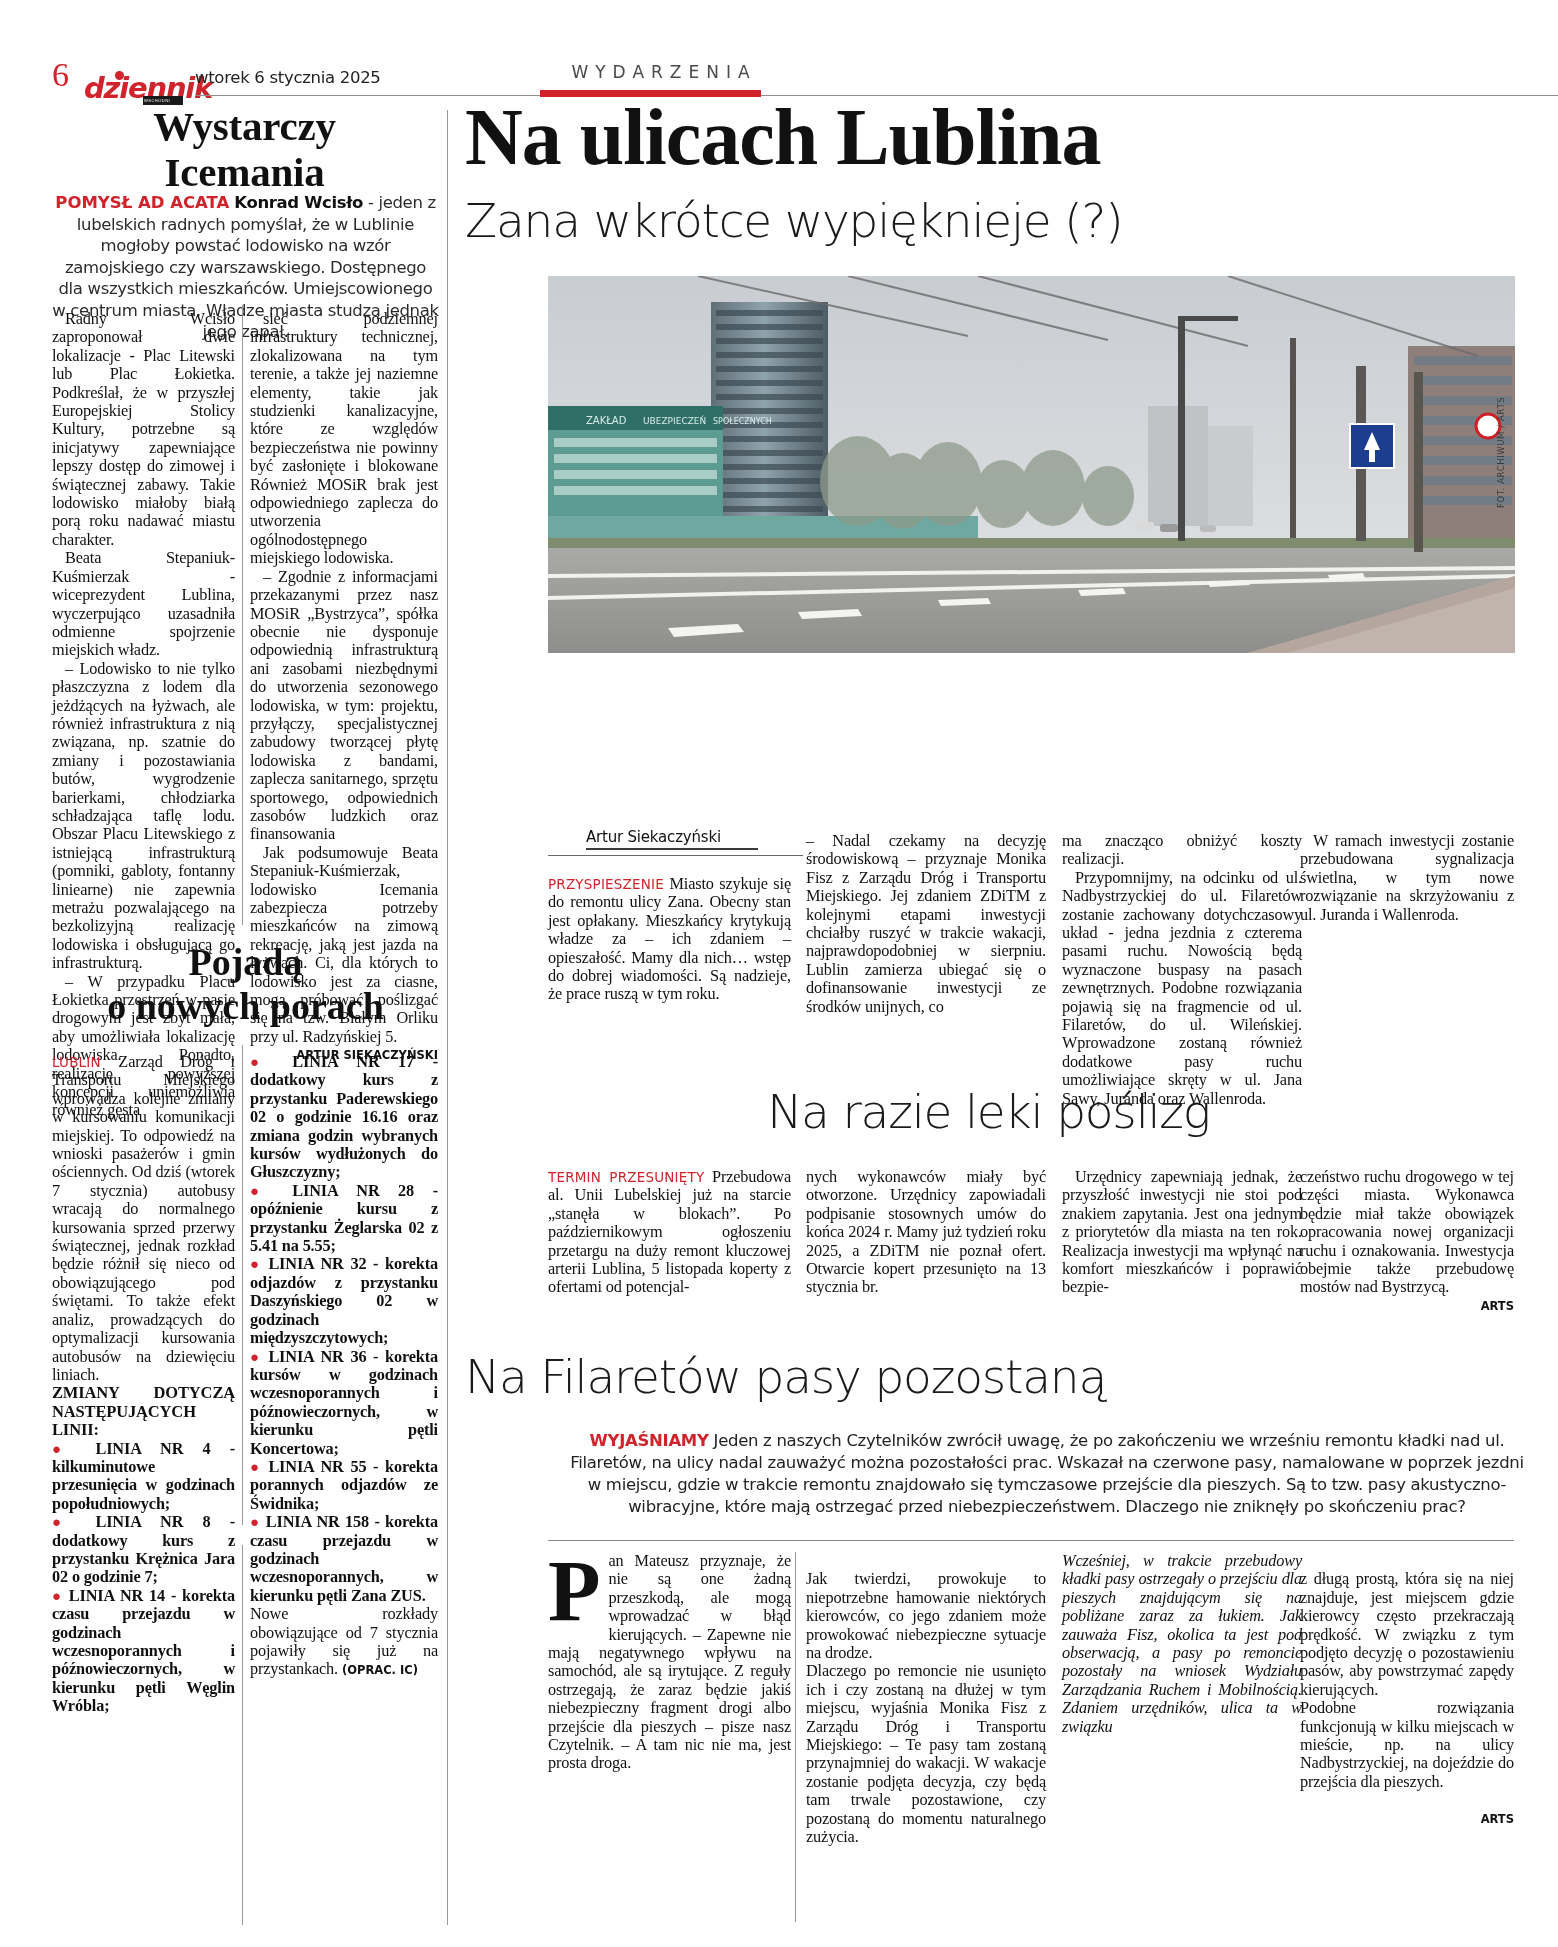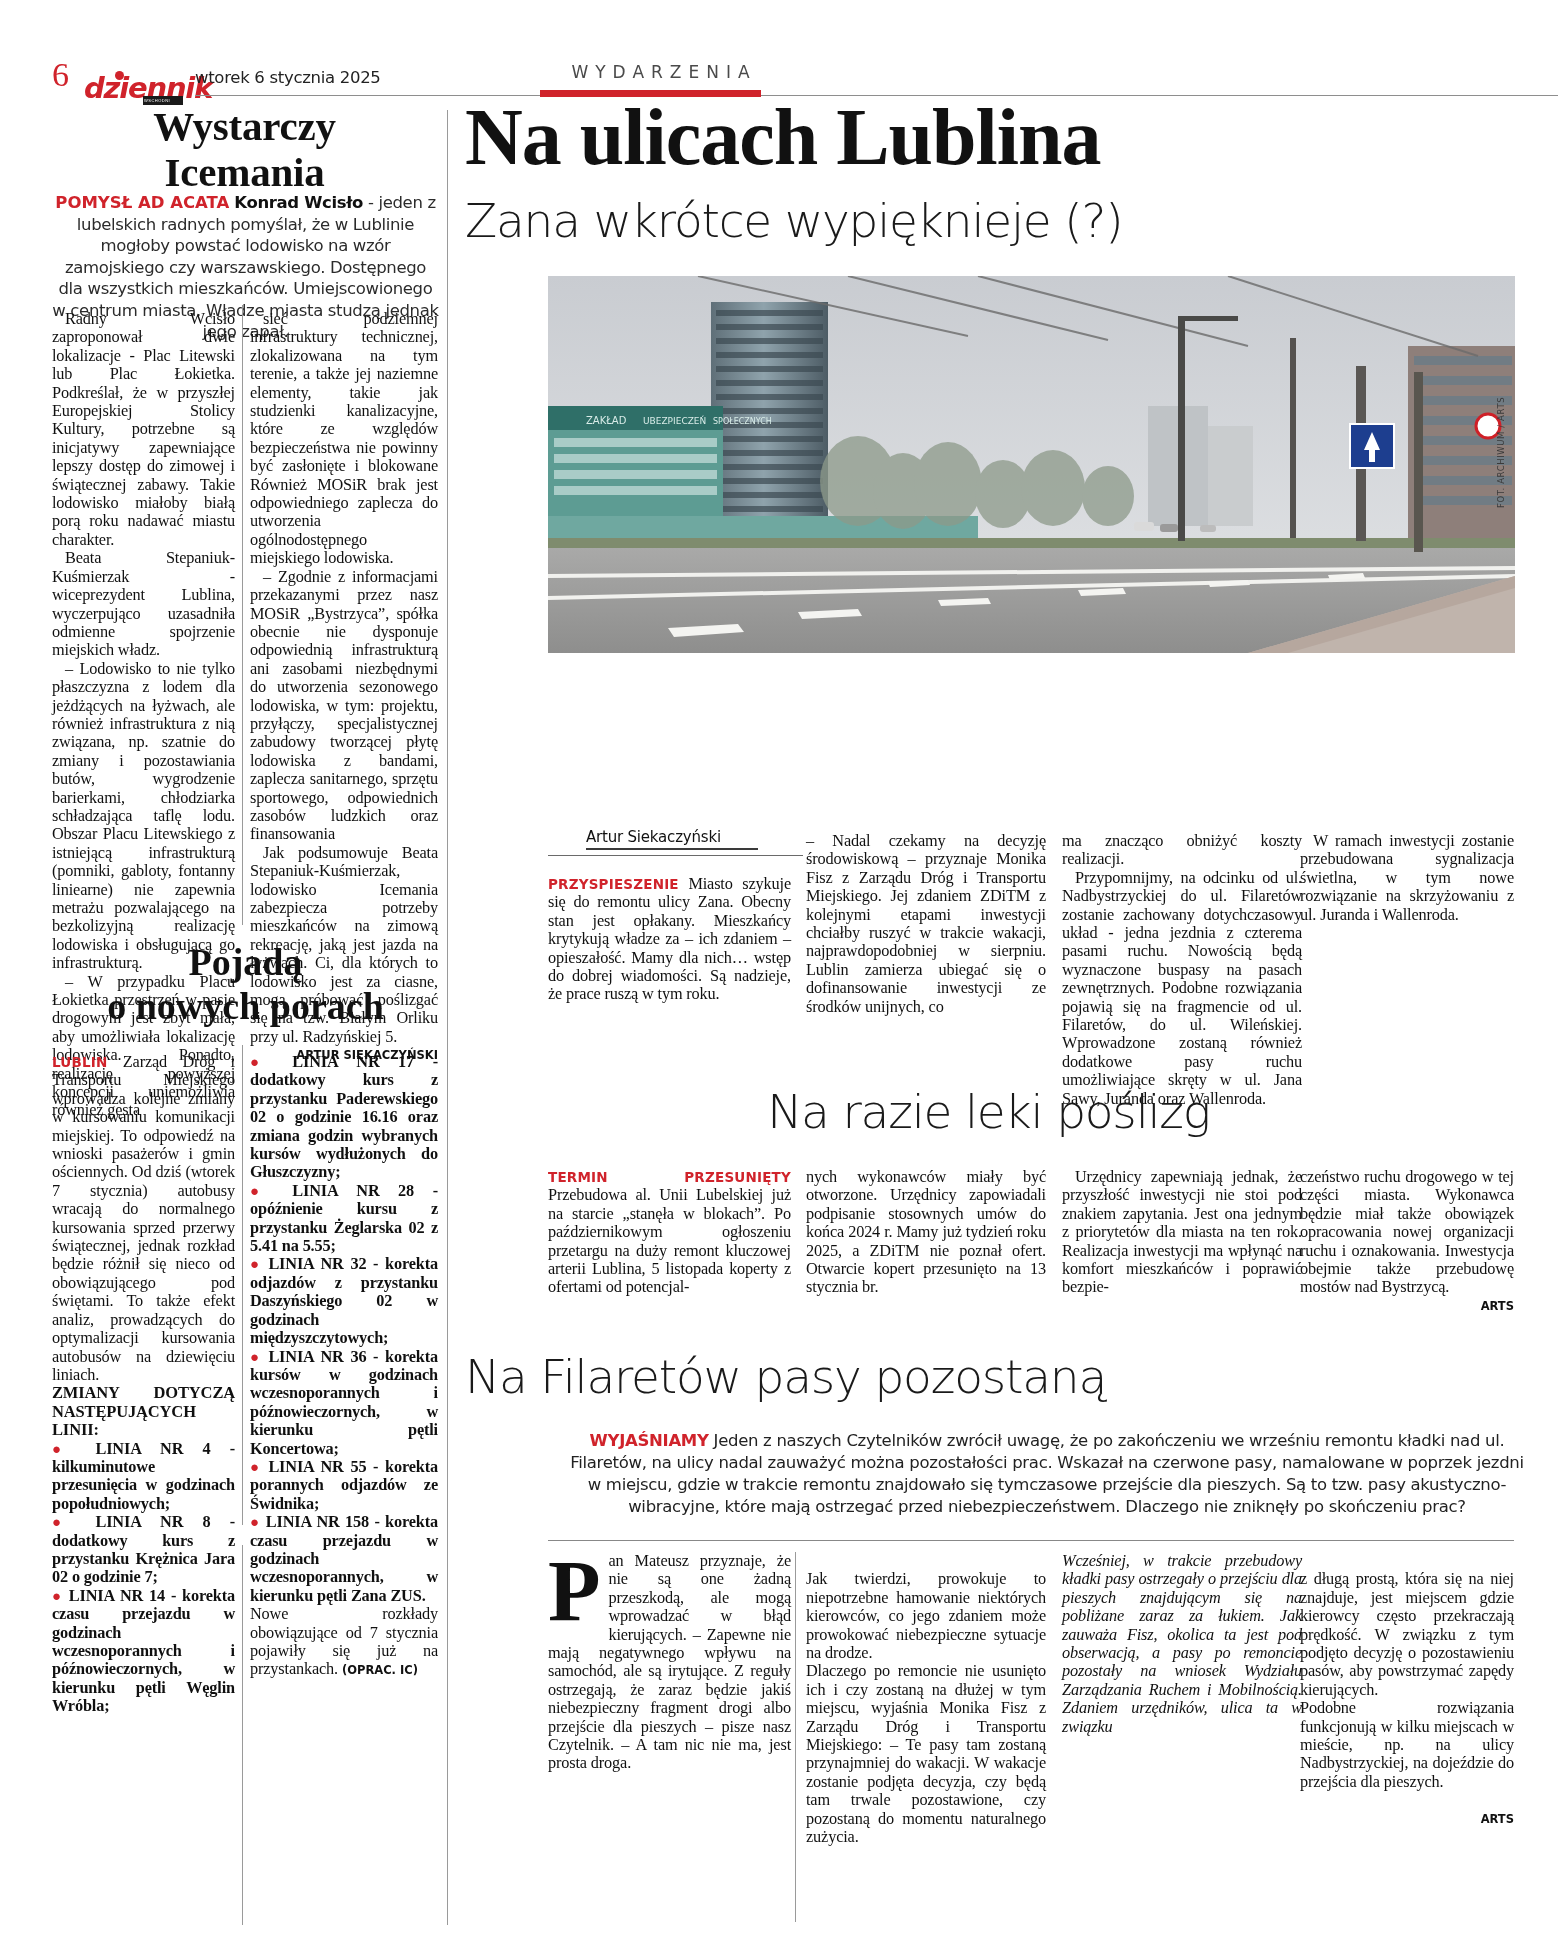--- a/index.html
+++ b/index.html
@@ -51,21 +51,21 @@
              -webkit-hyphens:auto; hyphens:auto; letter-spacing:-0.15px; }
   .bodycol p { text-indent:13px; margin:0; }
   .bodycol p.noind { text-indent:0; }
   .sig { font-family:"DejaVu Sans",sans-serif; font-weight:bold; font-size:11.5px;
          text-align:right; text-indent:0; letter-spacing:0px; color:#111; }
 
   .l-head2 { position:absolute; left:52px; top:940px; width:387px; text-align:center;
              font-family:"Liberation Serif",serif; font-weight:bold; font-size:38px;
              line-height:44px; color:#111; }
 
-  .redcap { color:#d0232b; font-family:"DejaVu Sans",sans-serif; font-weight:bold;
+  .redcap { color:#d0232b; font-family:"DejaVu Sans",sans-serif; font-weight:normal;
             font-size:13.5px; letter-spacing:0.2px; }
   .bul { color:#d0232b; font-size:15px; }
 
   
   .main-head { position:absolute; left:465px; top:96px; width:1047px;
                font-family:"Liberation Serif",serif; font-weight:bold;
                font-size:80px; line-height:82px; color:#111; letter-spacing:-1px; }
   .main-sub { position:absolute; left:465px; top:196px; width:1047px;
               font-family:"DejaVu Sans",sans-serif; font-weight:300; font-size:47px;
               line-height:50px; color:#1a1a1a; letter-spacing:-1.2px; }

